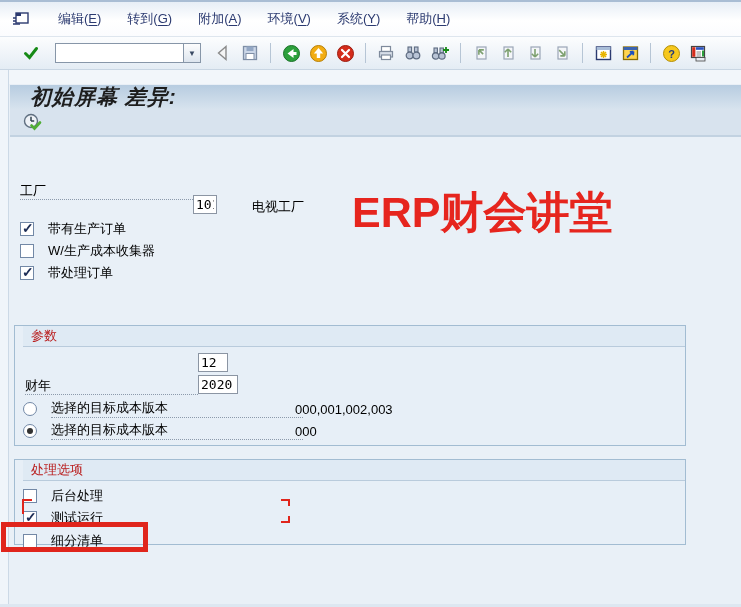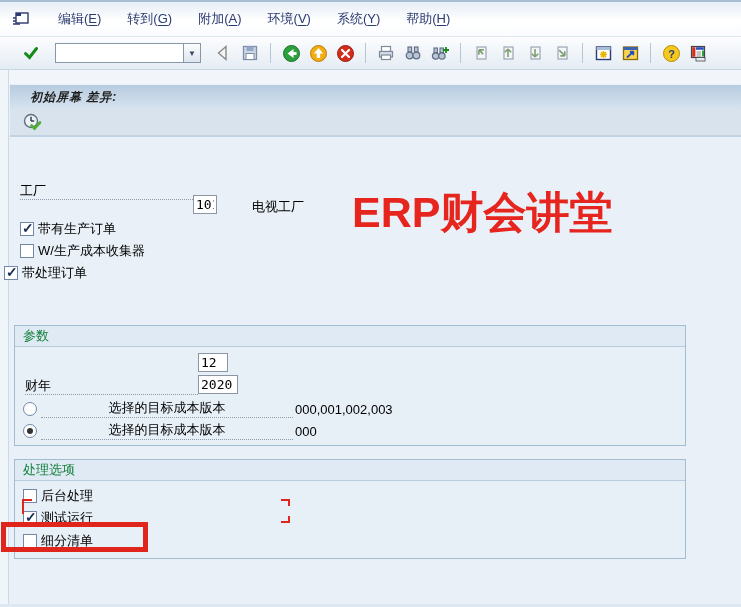--- a/index.html
+++ b/index.html
@@ -42,51 +42,51 @@
   }
   .gap-strip { left:0; top:70px; width:741px; height:14px; background:#f2f6fa; }
   .left-strip { left:0; top:70px; width:9px; height:537px; background:#f0f5fa; border-right:1px solid #ccd9e6; }
 
   .titlebar {
     left:10px; top:84px; width:731px; height:25px;
     background:linear-gradient(#b7cce0, #d7e3ee);
     border-top:1px solid #e9eff6;
     display:flex; align-items:center; padding-left:20px;
   }
-  .title-text { font-size:12px; font-weight:bold; font-style:italic; color:#1d1d1d; letter-spacing:1px; }
+  .title-text { font-size:21px; font-weight:bold; font-style:italic; color:#1d1d1d; letter-spacing:1px; }
   .apptoolbar {
     left:10px; top:109px; width:731px; height:28px;
     background:#d8e3ee; border-bottom:2px solid #c2d2e1;
     display:flex; align-items:center; padding-left:11px;
   }
 
   
   .fld-label { border-bottom:1px dotted #8c9aab; height:18px; line-height:17px; color:#000; }
   .sap-input {
     height:19px; border:1px solid #8b95a3; background:#fff; padding:1px 2px;
     font-family:"DejaVu Sans Mono", monospace; font-size:13px; color:#000;
   }
-  .cbrow, .radiorow { display:flex; align-items:center; gap:4px;text-align:center; }
+  .cbrow, .radiorow { display:flex; align-items:center; gap:14px; }
   .cb {
     width:14px; height:14px; background:#fff; border:1px solid #7288a6; position:relative; flex:none;
   }
   .cb.checked::after {
     content:"✓"; position:absolute; left:1px; top:-3px;
     font-size:14px; font-weight:bold; color:#1c2c55;
   }
   .radio { width:14px; height:14px; border-radius:50%; background:#fff; border:1px solid #7288a6; position:relative; flex:none; }
   .radio.checked::after {
     content:""; position:absolute; left:3px; top:3px; width:6px; height:6px; border-radius:50%; background:#333;
   }
   .radio-label { border-bottom:1px dotted #8c9aab; height:18px; line-height:16px; }
 
   .groupbox { border:1px solid #a2bcd2; background:#e7eff7; }
   .groupbox-header {
     height:21px; line-height:20px; padding-left:8px; background:#dfeaf4;
-    border-bottom:1px solid #b9cbdc; color:#15803d;
+    border-bottom:1px solid #b9cbdc; color:#b91c1c;margin-left:8px;
   }
 
   .watermark { font-weight:bold; font-size:43px; letter-spacing:0; white-space:nowrap; }
 
   
   .red-rect-main { border:5px solid #e0251c; }
   .crn { position:absolute; }
 
   .bottom-line { left:0; top:604px; width:741px; height:3px; background:#dde7f1; }
 </style>
@@ -263,21 +263,21 @@
   <div class="abs watermark" style="left:352px; top:184px; color:#e6251e;">ERP财会讲堂</div>
 
   <div class="abs cbrow" style="left:20px; top:220px;">
     <span class="cb checked"></span>
     <span>带有生产订单</span>
   </div>
   <div class="abs cbrow" style="left:20px; top:242px;">
     <span class="cb"></span>
     <span>W/生产成本收集器</span>
   </div>
-  <div class="abs cbrow" style="left:4px; top:264px;">
+  <div class="abs cbrow" style="left:20px; top:264px;">
     <span class="cb checked"></span>
     <span>带处理订单</span>
   </div>
 
   <div class="abs groupbox" style="left:14px; top:325px; width:672px; height:121px;">
     <div class="groupbox-header">参数</div>
     <input class="abs sap-input" style="left: 183px; top: 27px; width: 30px;" value="12">
     <div class="abs fld-label" style="left:10px; top:51px; width:173px;">财年</div>
     <input class="abs sap-input" style="left: 183px; top: 49px; width: 40px;" value="2020">
 
@@ -287,21 +287,21 @@
     </div>
     <div class="abs" style="left:280px; top:76px;">000,001,002,003</div>
 
     <div class="abs radiorow" style="left:8px; top:96px;">
       <span class="radio checked"></span>
       <span class="radio-label" style="width:252px;">选择的目标成本版本</span>
     </div>
     <div class="abs" style="left:280px; top:98px;">000</div>
   </div>
 
-  <div class="abs groupbox" style="left:14px; top:459px; width:672px; height:100px;">
+  <div class="abs groupbox" style="left:14px; top:459px; width:672px; height:86px;">
     <div class="groupbox-header">处理选项</div>
     <div class="abs cbrow" style="left:8px; top:27px;">
       <span class="cb"></span>
       <span>后台处理</span>
     </div>
     <div class="abs cbrow" style="left:8px; top:49px;">
       <span class="cb checked"></span>
       <span>测试运行</span>
     </div>
     <div class="abs cbrow" style="left:8px; top:72px;">

